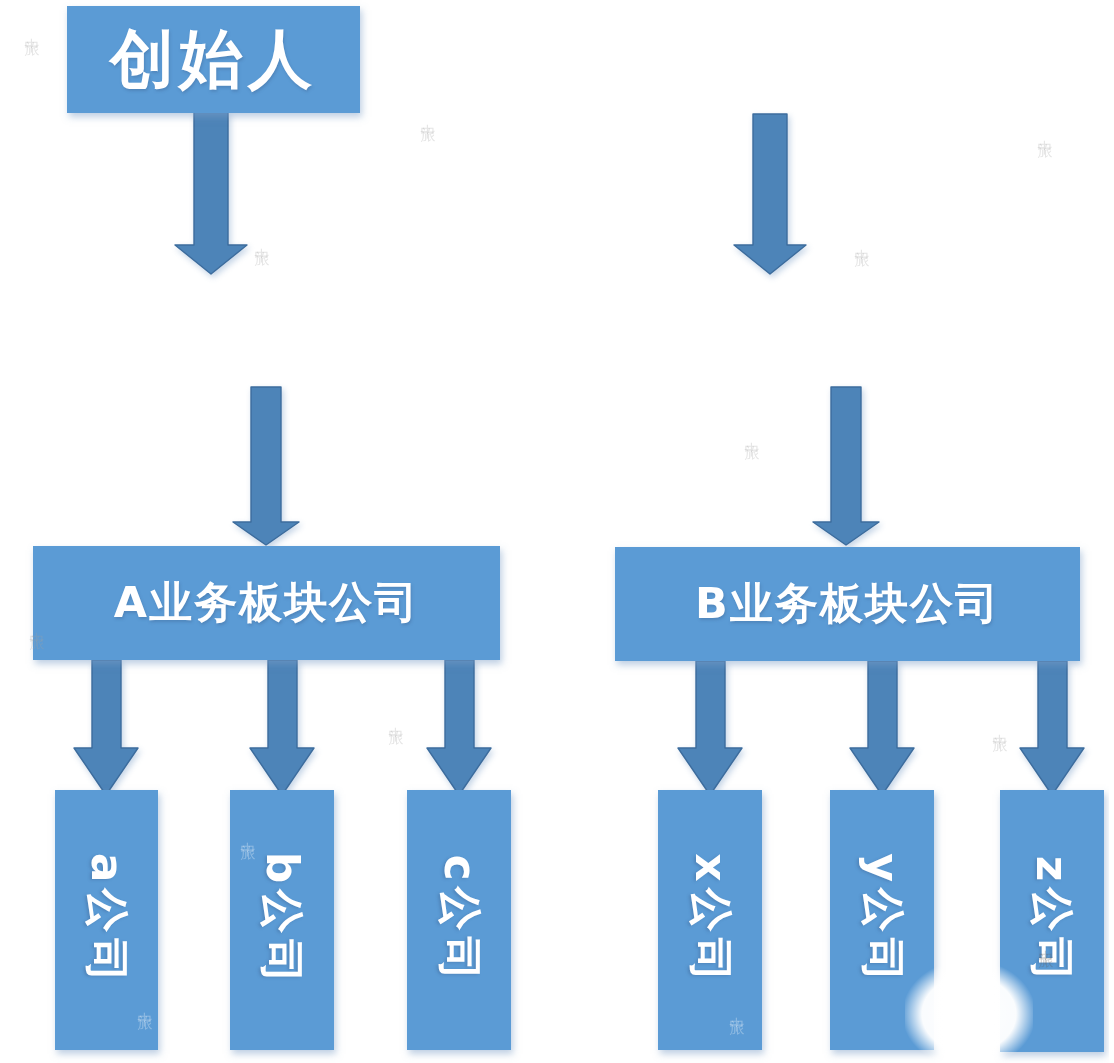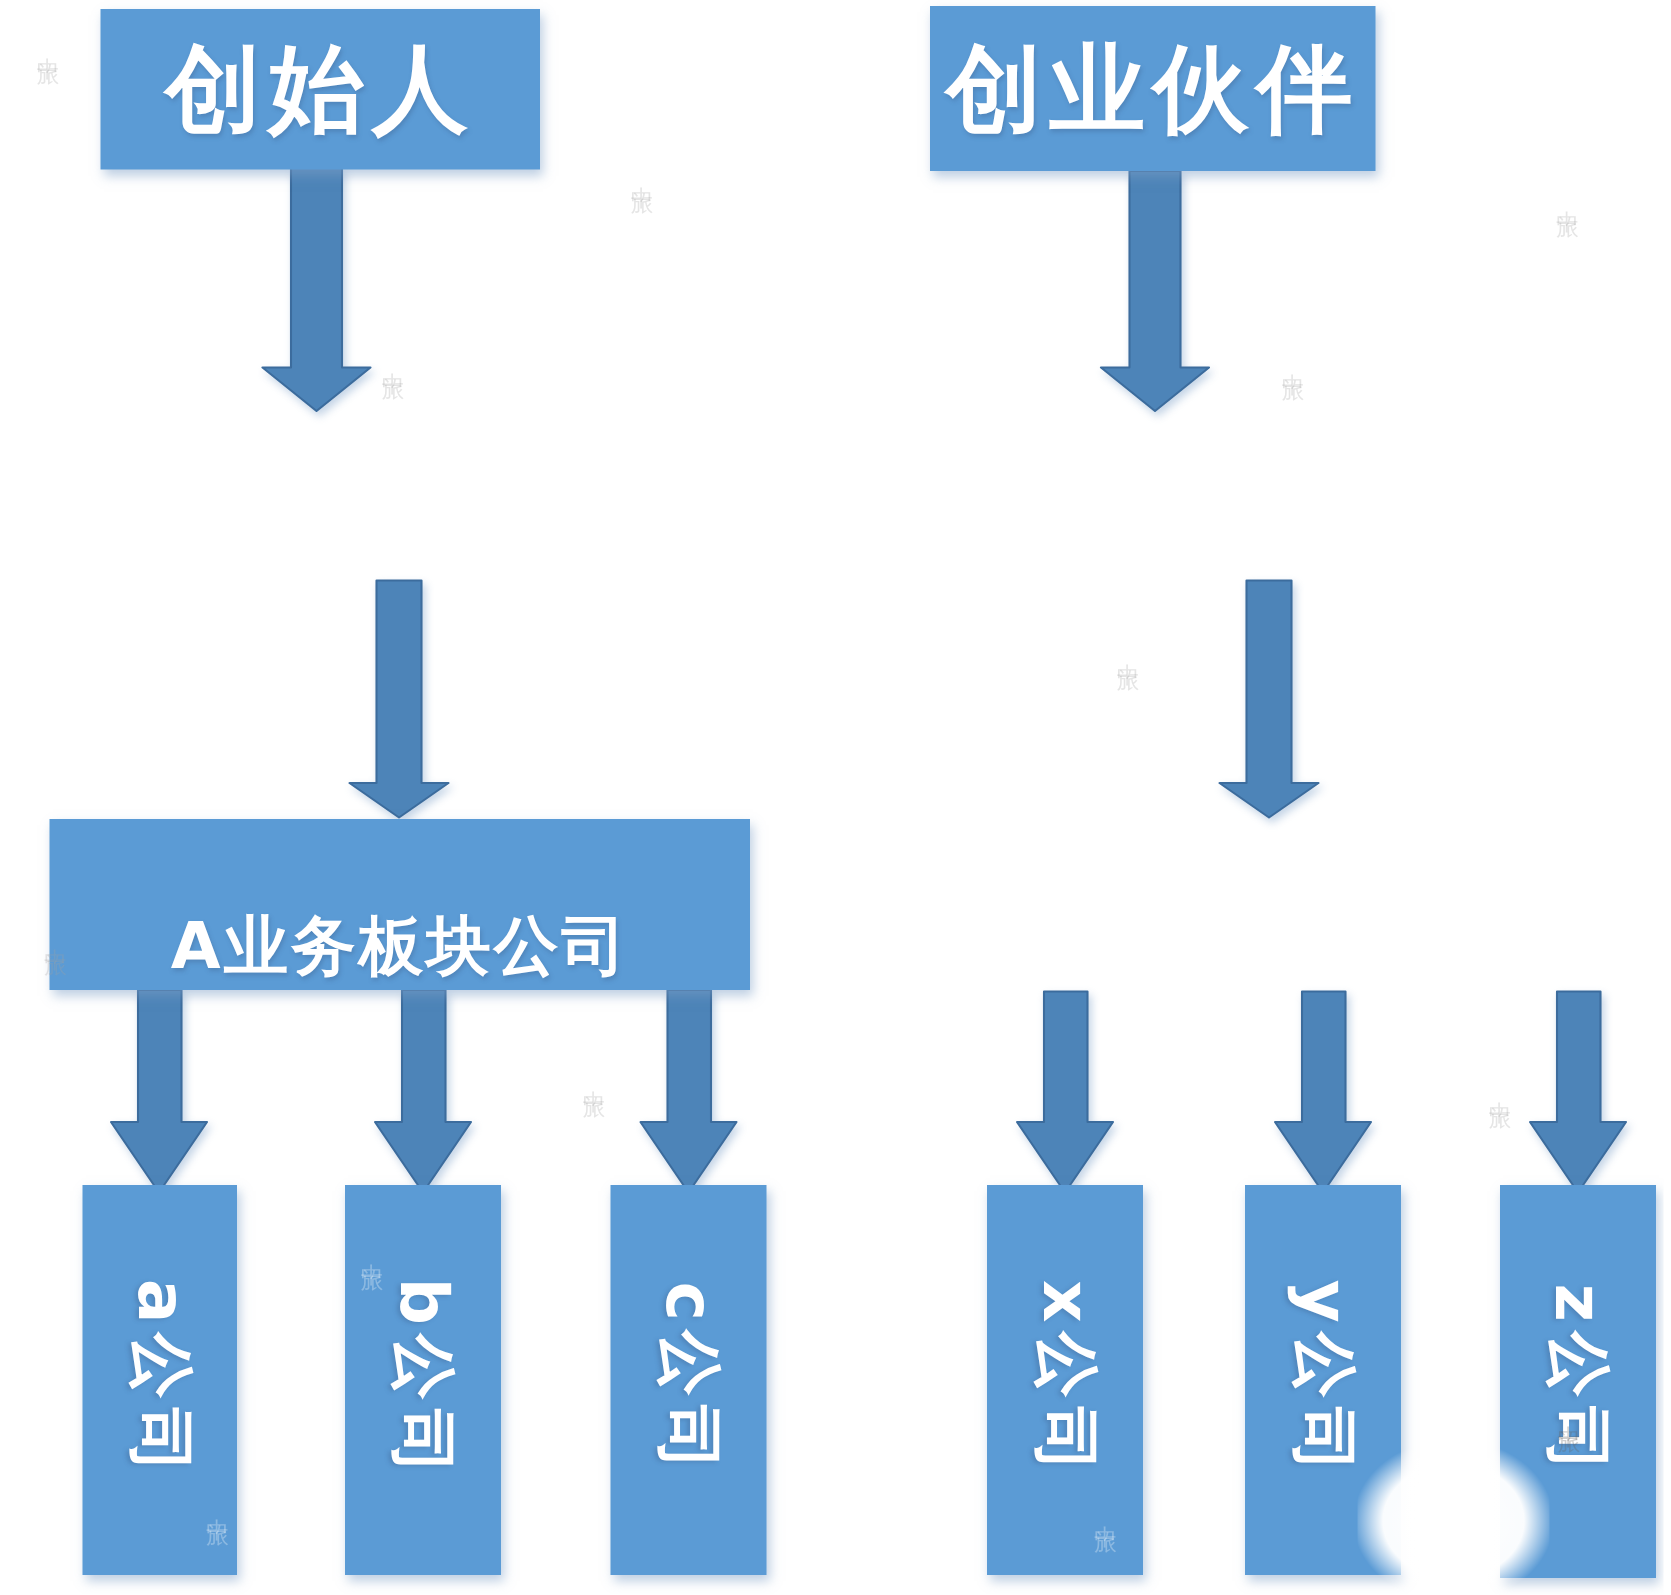--- a/index.html
+++ b/index.html
@@ -17,21 +17,21 @@
     color:var(--label-text,#ffffff);
     display:flex;align-items:center;justify-content:center;
     font-weight:600;
     box-shadow:2px 4px 7px rgba(125,160,200,.5);
     text-shadow:1px 2px 3px rgba(60,95,140,.35);
     white-space:nowrap;
     z-index:1;
   }
   .lvl1{font-size:64px;letter-spacing:5px;}
   .holding{font-size:66px;letter-spacing:6px;}
-  .lvl2{font-size:43px;letter-spacing:2px;align-items:flex-end;}
+  .lvl2{font-size:43px;letter-spacing:2px;}
   .sub .rot{
     display:inline-block;
     transform:rotate(90deg);
     font-size:44px;letter-spacing:6px;
   }
   
   .arrows{
     position:absolute;left:0;top:0;z-index:0;
     filter:drop-shadow(2px 3px 3px rgba(125,160,200,.45));
   }
@@ -74,27 +74,27 @@
     <polygon points="268,660 297,660 297,748 314,748 282,795 250,748 268,748"></polygon>
     <polygon points="445,660 474,660 474,748 491,748 459,795 427,748 445,748"></polygon>
     <polygon points="696,661 725,661 725,748 742,748 710,795 678,748 696,748"></polygon>
     <polygon points="868,661 897,661 897,748 914,748 882,795 850,748 868,748"></polygon>
     <polygon points="1038,661 1067,661 1067,748 1084,748 1052,795 1020,748 1038,748"></polygon>
   </svg>
 
   <div class="node lvl1" style="left:67px;top:6px;width:293px;height:107px">
     <span>创始人</span>
   </div>
-  <div class="node lvl1" style="left:620px;top:4px;width:297px;height:110px">
-    <span>创业伙伴</span>
-  </div>
 
 
   <div class="node lvl2" style="left:33px;top:546px;width:467px;height:114px">
     <span>A业务板块公司</span>
+  </div>
+  <div class="node lvl2" style="left:615px;top:547px;width:465px;height:114px">
+    <span>B业务板块公司</span>
   </div>
 
   <div class="node sub" style="left:55px;top:790px;width:103px;height:260px">
     <span class="rot">a公司</span>
   </div>
   <div class="node sub" style="left:230px;top:790px;width:104px;height:260px">
     <span class="rot">b公司</span>
   </div>
   <div class="node sub" style="left:407px;top:790px;width:104px;height:260px">
     <span class="rot">c公司</span>

